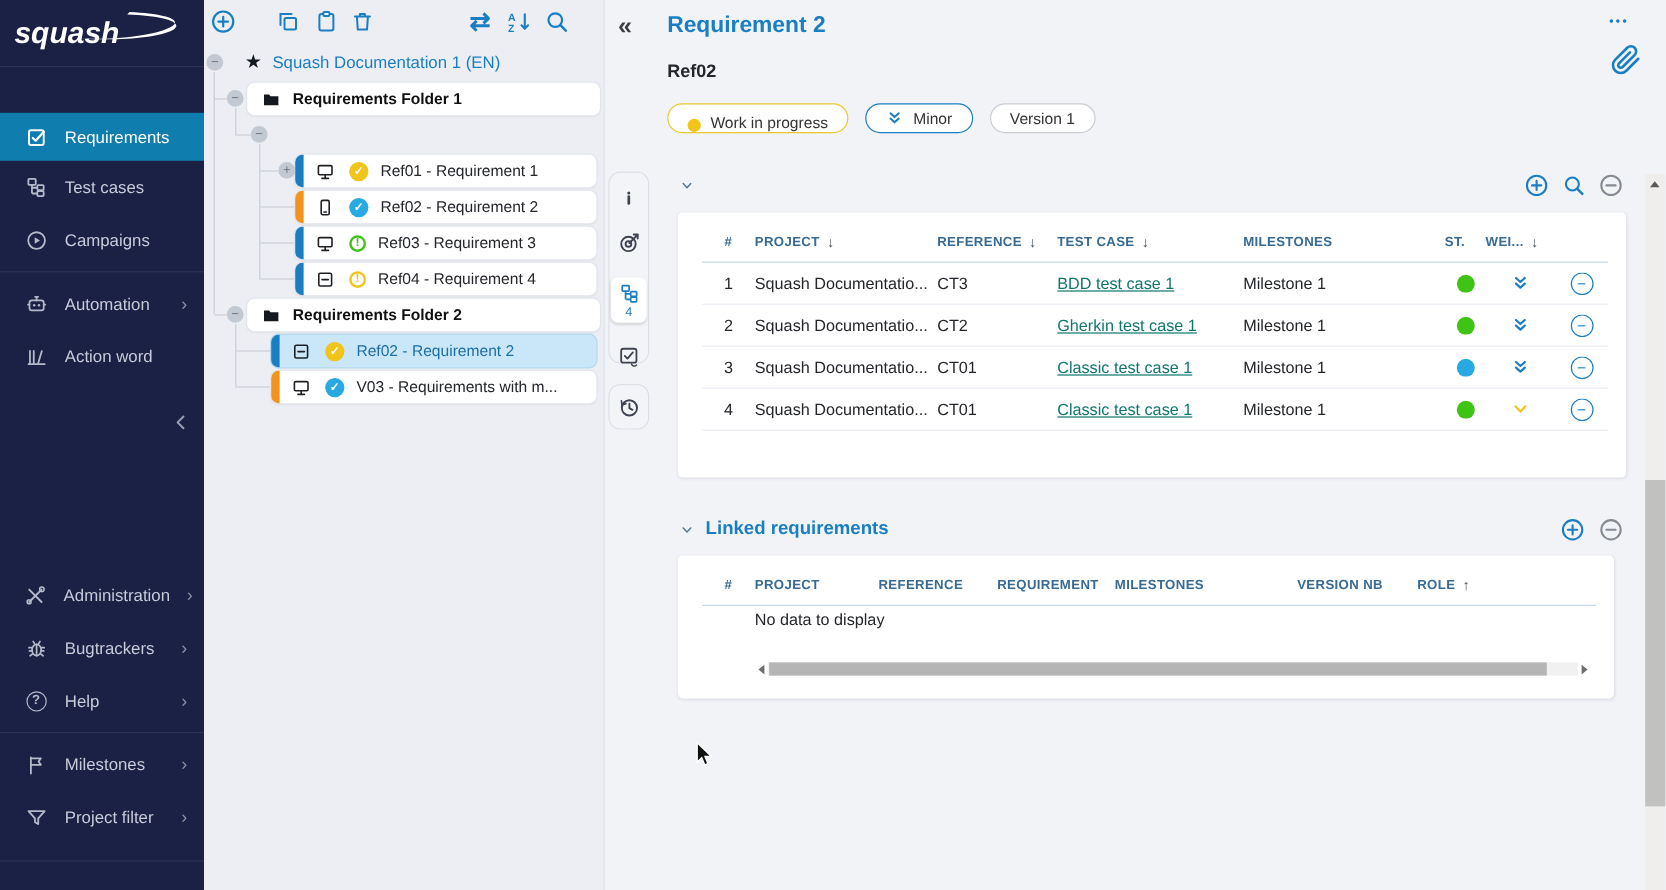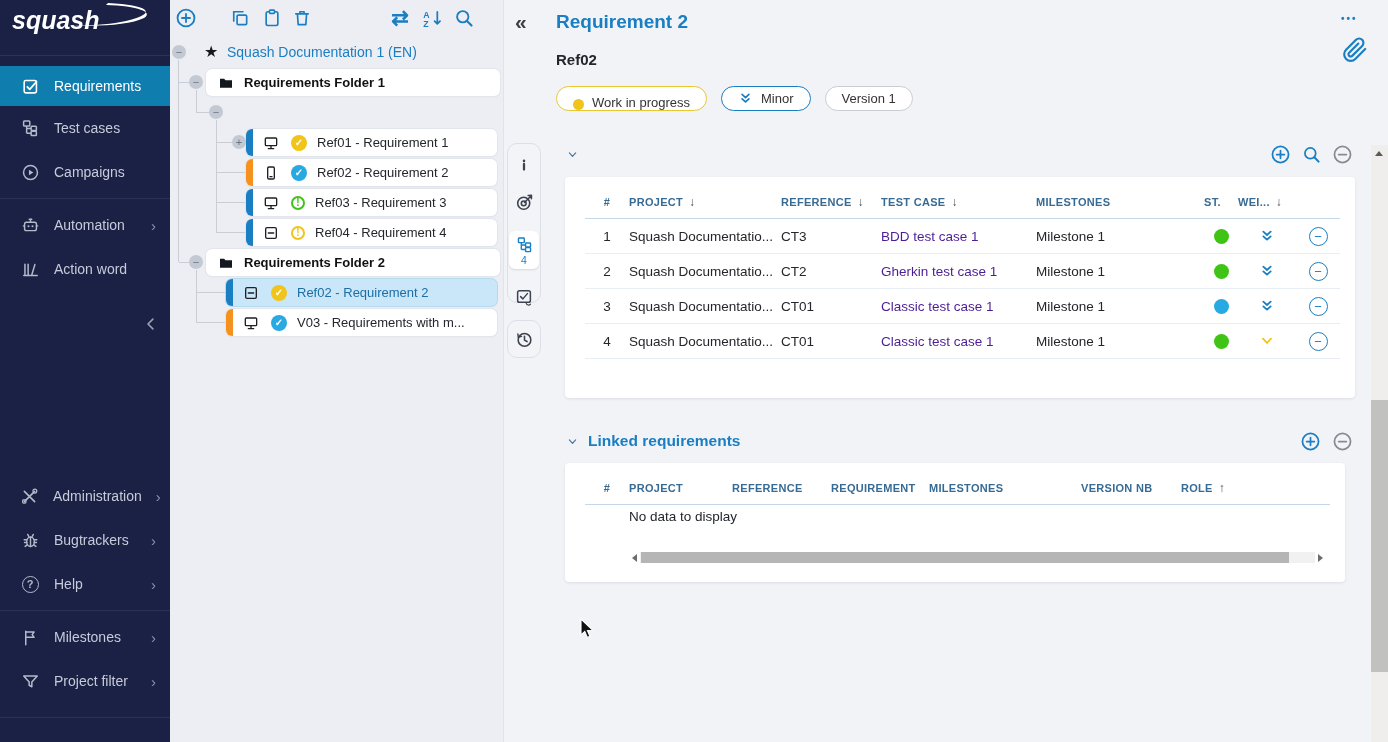--- a/index.html
+++ b/index.html
@@ -5,25 +5,25 @@
   * { box-sizing: border-box; margin: 0; padding: 0; }
   html,body { width:1388px; height:742px; }
   body {
     font-family: "Liberation Sans", sans-serif;
     background:#f2f3f7; position:relative; overflow:hidden; color:#222;
   }
   svg.ic { display:block; }
 
   
   .sidebar { position:absolute; left:0; top:0; width:170px; height:742px; background:#1b2145; z-index:5; }
-  .logo { height:56px; display:flex; padding-left:8px; border-bottom:1px solid #2b3157; }
+  .logo { height:56px; display:flex; align-items:center; padding-left:8px; border-bottom:1px solid #2b3157; }
   .nav-item { display:flex; align-items:center; height:44px; padding-left:20px; gap:14px;
               color:#c7cbd9; font-size:14px; cursor:pointer; }
   .nav-item .nic { width:20px; display:flex; justify-content:center; color:#b4bac9; }
-  .nav-item.active { background:#0f7dad; color:#fff; height:40px; }
+  .nav-item.active { background:#0f7dad; color:#fff; height:40px;margin-top:28px; }
   .nav-item.active .nic { color:#fff; }
   .nav-chev { margin-left:auto; margin-right:14px; color:#8d93a8; font-size:15px; line-height:1; }
   .side-div { height:1px; background:#2b3157; margin:4px 0; }
   .collapse-row { display:flex; justify-content:flex-end; padding-right:10px; margin-top:24px; }
   .help-circle { width:17px; height:17px; border:1.6px solid #b4bac9; border-radius:50%;
                  display:flex; align-items:center; justify-content:center; font-size:11px; font-weight:bold; }
   .bottom-group { position:absolute; top:474px; left:0; right:0; }
 
   
   .tree-panel { position:absolute; left:170px; top:0; width:334px; height:742px; background:#eceef3;
@@ -84,21 +84,21 @@
   .card { position:absolute; background:#fff; border-radius:4px; box-shadow:0 1px 3px rgba(25,35,60,.10); }
   .grid1 { display:grid; grid-template-columns:44px 152px 100px 155px 168px 34px 58px 44px; align-items:center; }
   .grid2 { display:grid; grid-template-columns:44px 103px 99px 98px 152px 100px 90px; align-items:center; }
   .thead { margin:18px 15px 0 20px; padding-bottom:9px; border-bottom:1px solid #c6d8e8; }
   .hc { font-size:11px; font-weight:bold; color:#386b94; letter-spacing:.3px; display:flex; gap:6px; align-items:center; cursor:pointer; }
   .hc.center { justify-content:center; }
   .hsort { color:#47525e; font-size:12px; font-weight:normal; }
   .trow { height:35px; margin:0 15px 0 20px; border-bottom:1px solid #e9eef4; }
   .cell { font-size:13.5px; color:#24262b; white-space:nowrap; overflow:hidden; }
   .cell.center { display:flex; justify-content:center; align-items:center; }
-  .link { color:#4c1d95; cursor:pointer; }
+  .link { text-decoration:underline; color:#0f766e; cursor:pointer; }
   .dot { width:15px; height:15px; border-radius:50%; display:inline-block; }
   .minus-btn { width:19px; height:19px; border:1.5px solid #1a7ec2; border-radius:50%; color:#1a7ec2;
                display:flex; align-items:center; justify-content:center; font-size:13px; cursor:pointer; }
   .empty-text { margin:4px 15px 0 64px; font-size:13.5px; color:#24262b; }
 
   
   .hscroll { position:absolute; left:67px; right:22px; top:88px; height:13px; display:flex; align-items:center; gap:3px; }
   .hs-arrow { width:0; height:0; border-top:4.5px solid transparent; border-bottom:4.5px solid transparent; cursor:pointer; }
   .hs-left { border-right:5.5px solid #6d6d6d; }
   .hs-right { border-left:5.5px solid #6d6d6d; }

